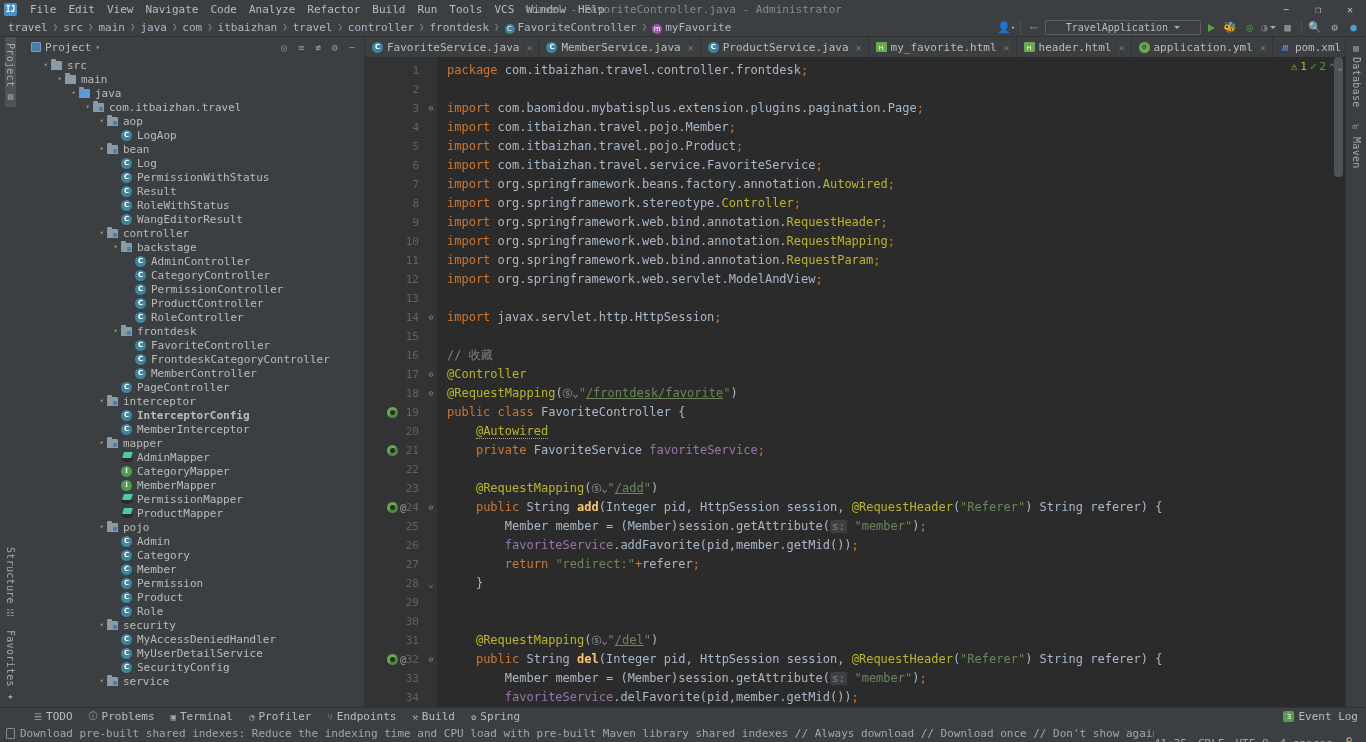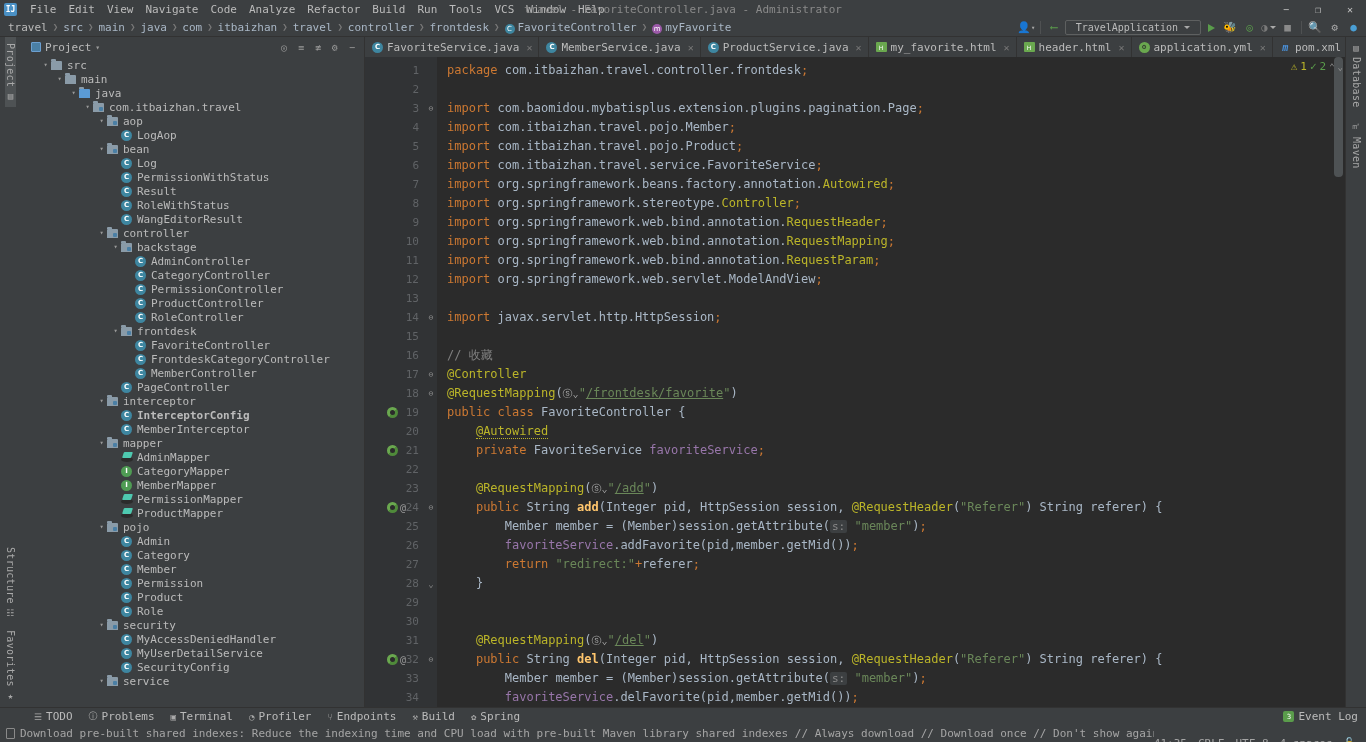--- a/index.html
+++ b/index.html
@@ -39,21 +39,21 @@
        font-family:"DejaVu Sans",sans-serif; }
   .ci.cls{ background:#3e86a0; }
   .ci.meth{ background:#9b59a8; }
 
   .tb-right{ position:absolute; right:4px; top:0; height:19px;
              display:flex; align-items:center; gap:2px; }
   .tb-ico{ width:17px; height:17px; display:flex; align-items:center;
            justify-content:center; color:#a9a9a9; font-size:11px; }
   .runcfg{ height:15px; min-width:115px; border:1px solid #5e6060; border-radius:2px;
            display:flex; align-items:center; justify-content:center; gap:6px;
-           padding:0 10px; font-size:10px; color:#bbbbbb; background:transparent; }
+           padding:0 20px; font-size:10px; color:#bbbbbb; background:transparent; }
   .vsep{ width:1px; height:13px; background:#4f5152; margin:0 3px; }
   .tri{ width:0;height:0;border-left:7px solid #5a9c4b;
         border-top:4.5px solid transparent;border-bottom:4.5px solid transparent; }
   .caret{ width:0;height:0;border-top:3px solid #a9a9a9;
           border-left:3px solid transparent;border-right:3px solid transparent; }
 
   
   .body{ flex:1; display:flex; min-height:0; }
 
   .vbar{ width:21px; background:#3c3f41; display:flex; flex-direction:column;

